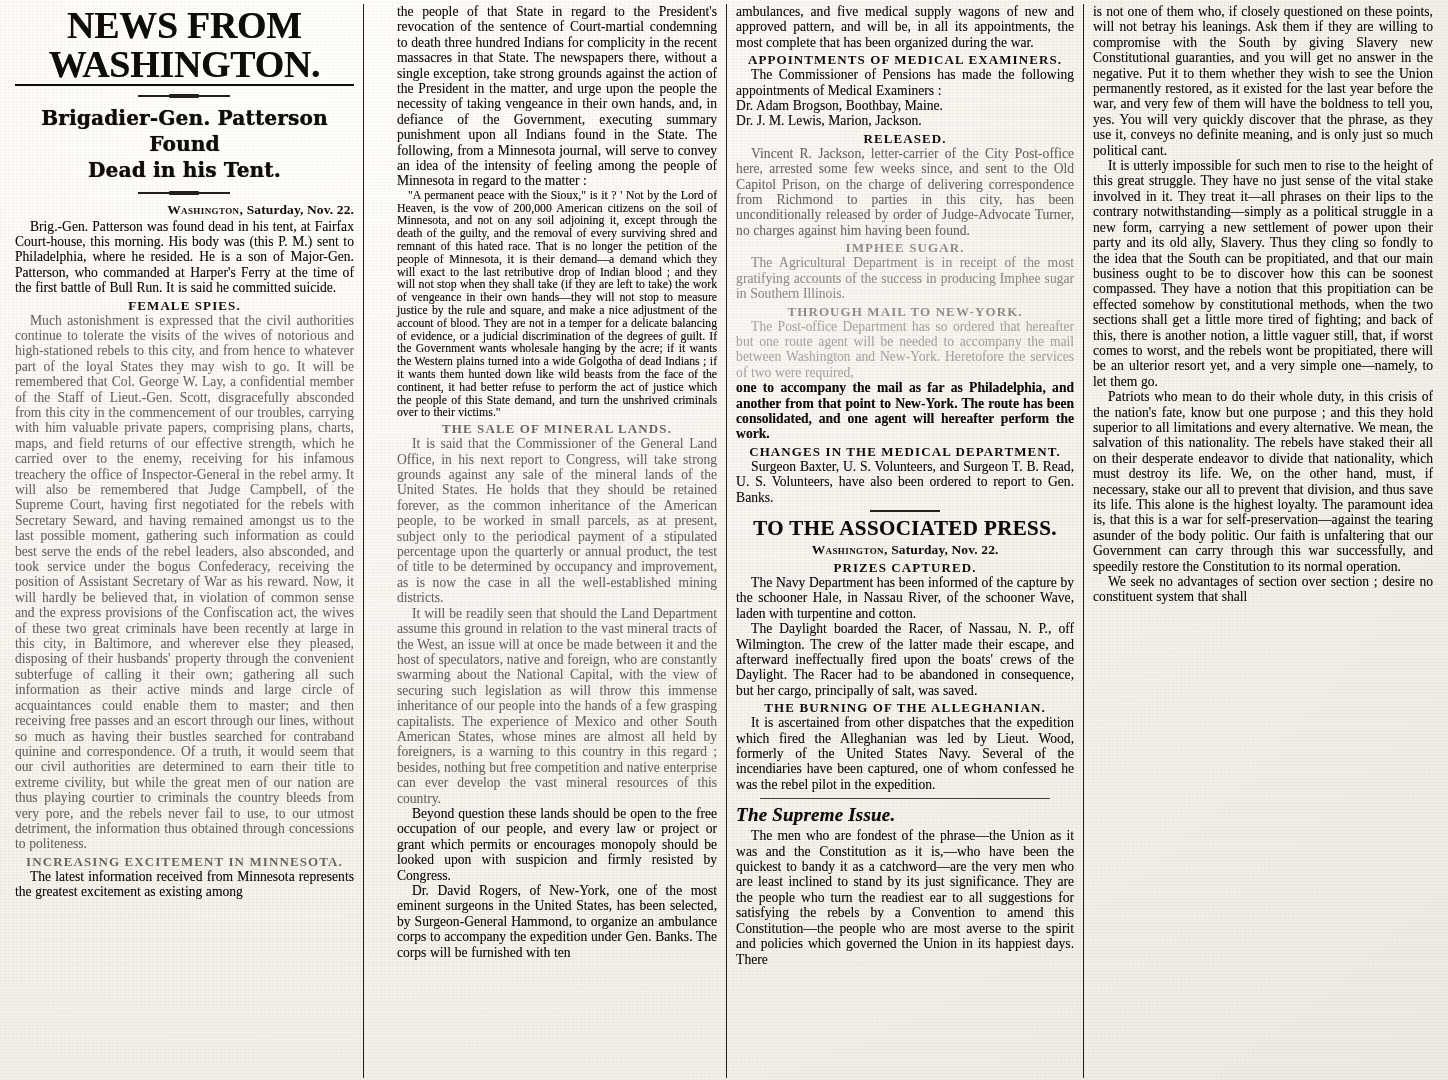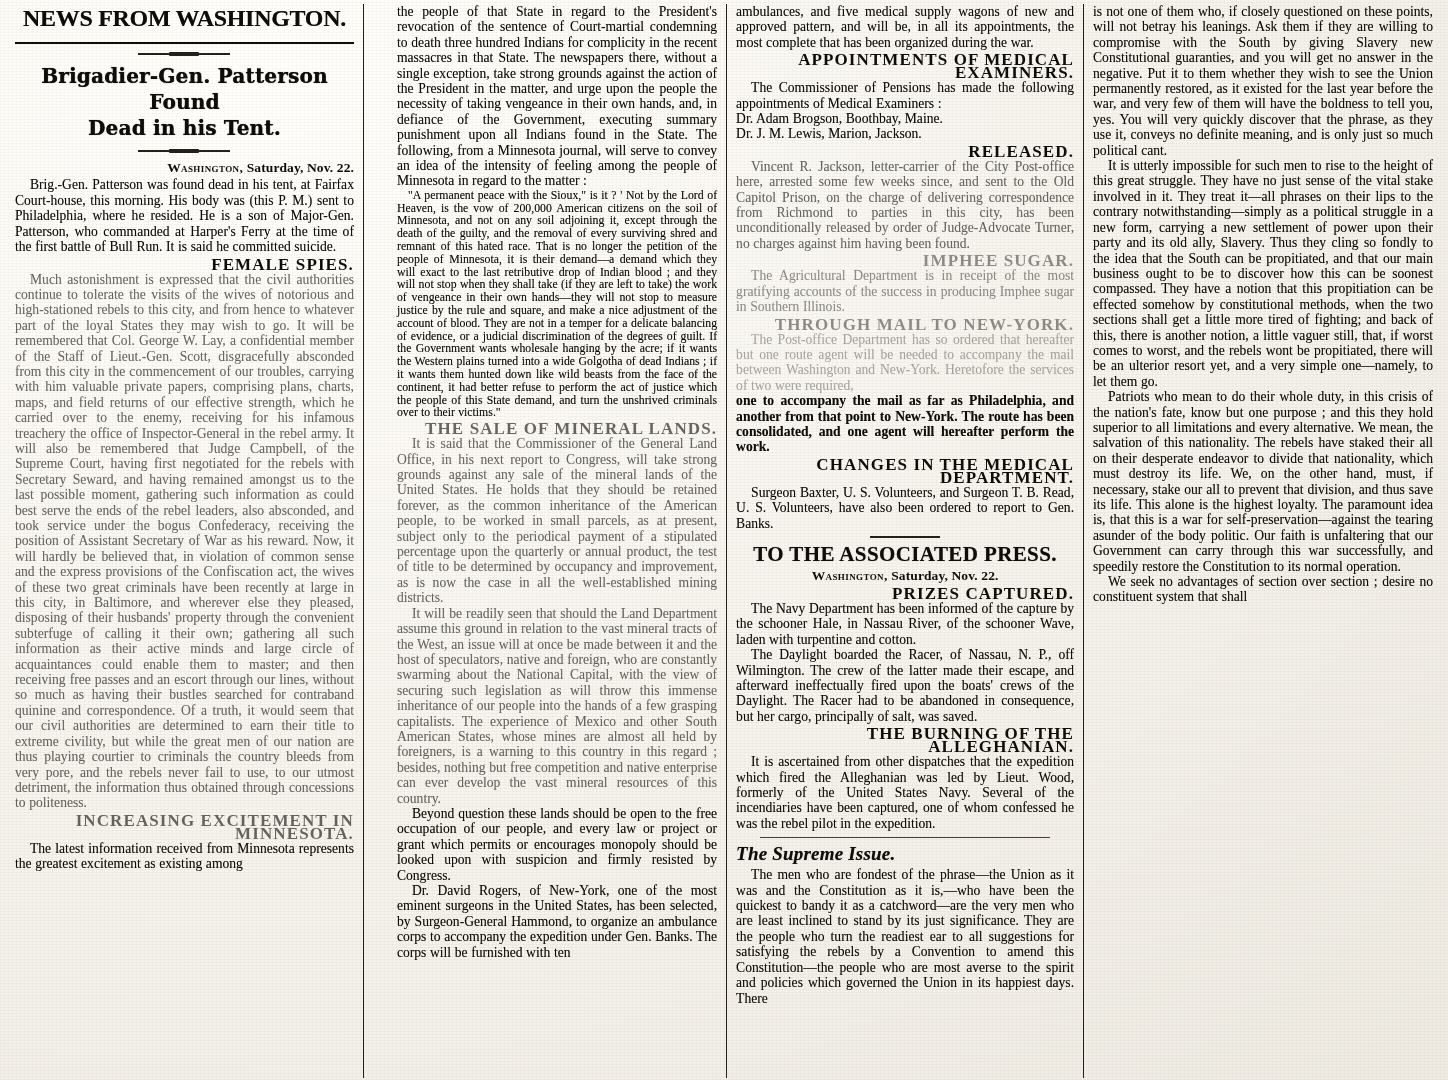--- a/index.html
+++ b/index.html
@@ -35,27 +35,27 @@
   .col + .col{ border-left:1.5px solid #2a241c; }
   .c1{width:360px;}
   .c2{width:366px;padding-left:33px;}
   .c3{width:360px;}
   .c4{width:362px;}
 
   
   .masthead{
     font-family:"Liberation Serif","DejaVu Serif",serif;
     font-weight:bold;
-    font-size:24px;
+    font-size:38px;
     line-height:1.02;
     letter-spacing:-0.3px;
     text-align:center;
     margin:2px 0 0 0;
     border-bottom:2.5px solid #17140f;
-    padding-bottom:12px;
+    padding-bottom:0;
     text-shadow:0 0 .6px rgba(0,0,0,.55);
   }
   .orn{
     width:92px;height:0;margin:9px auto 8px auto;
     border-top:2px solid #2b251d;
     position:relative;
   }
   .orn:before{
     content:"";position:absolute;left:50%;transform:translateX(-50%);
     top:-3px;width:30px;height:4px;background:#2b251d;border-radius:1px;
@@ -89,22 +89,22 @@
     text-shadow:0 0 .45px rgba(0,0,0,.35);
     word-spacing:.2px;
   }
   p.body.cont{text-indent:0;}
   p.small{
     font-size:11.8px;
     line-height:12.8px;
     text-indent:11px;
   }
   .sub{
-    text-align:right;
-    font-size:17px;
+    text-align:center;
+    font-size:13px;
     font-weight:bold;
     letter-spacing:1.1px;
     text-transform:uppercase;
     margin:3px 0 1px 0;
     line-height:13px;
   }
   .sechead{
     text-align:center;
     font-size:21px;
     font-weight:bold;

